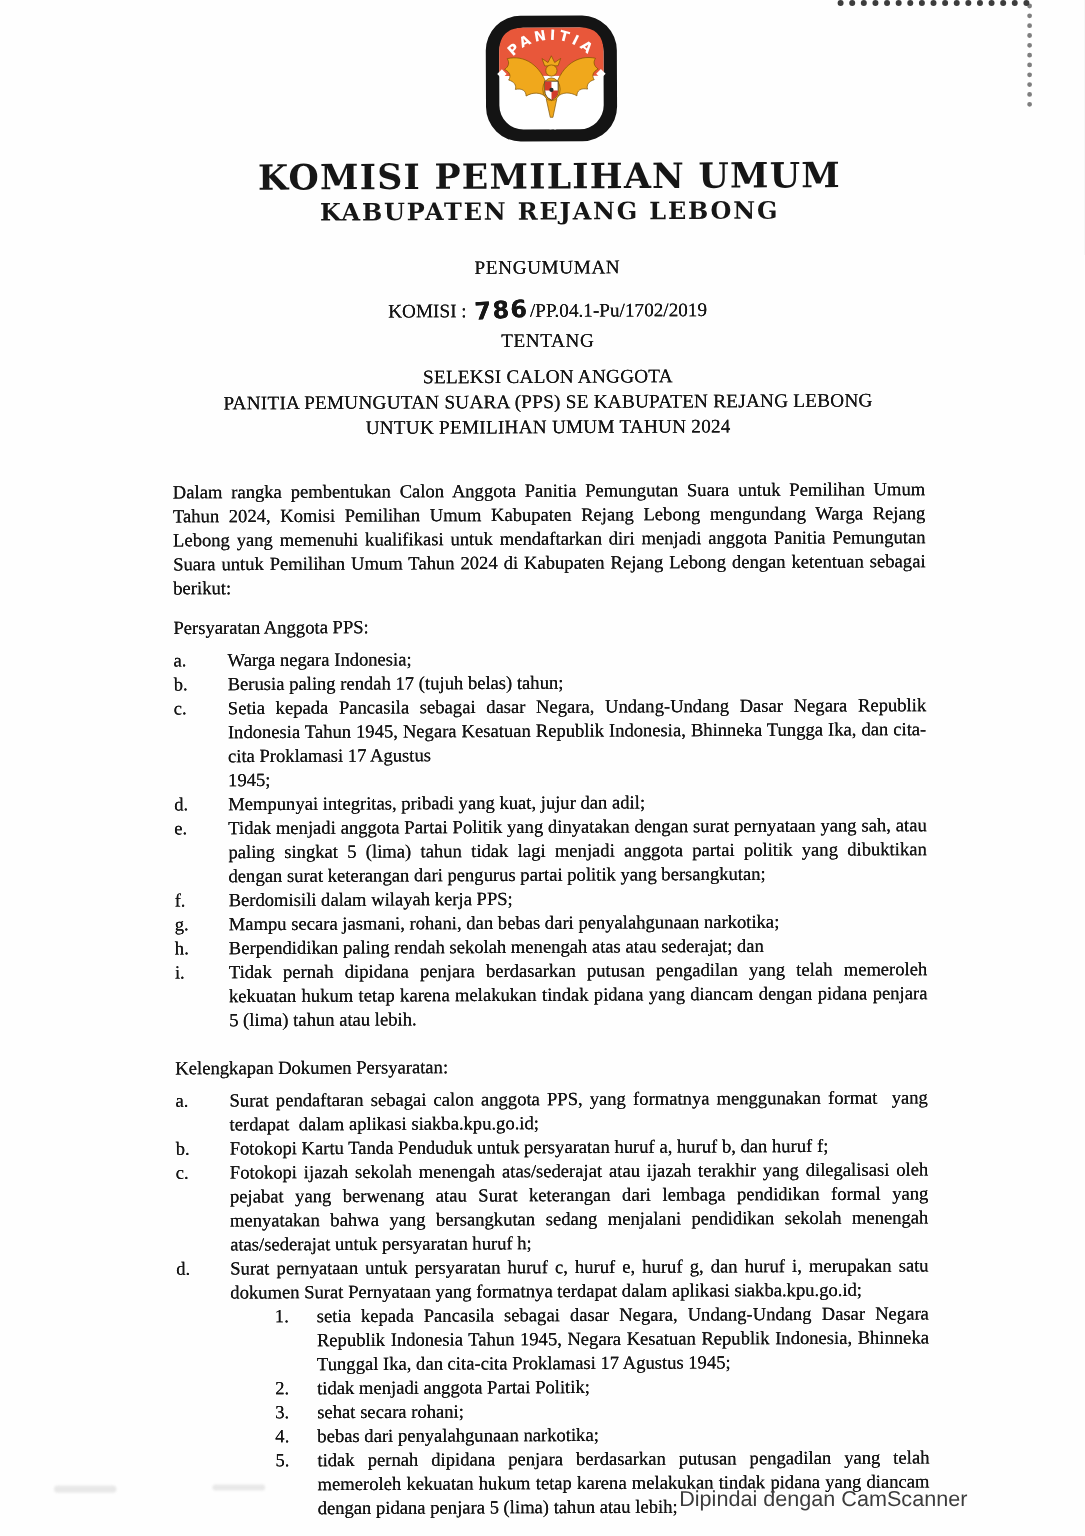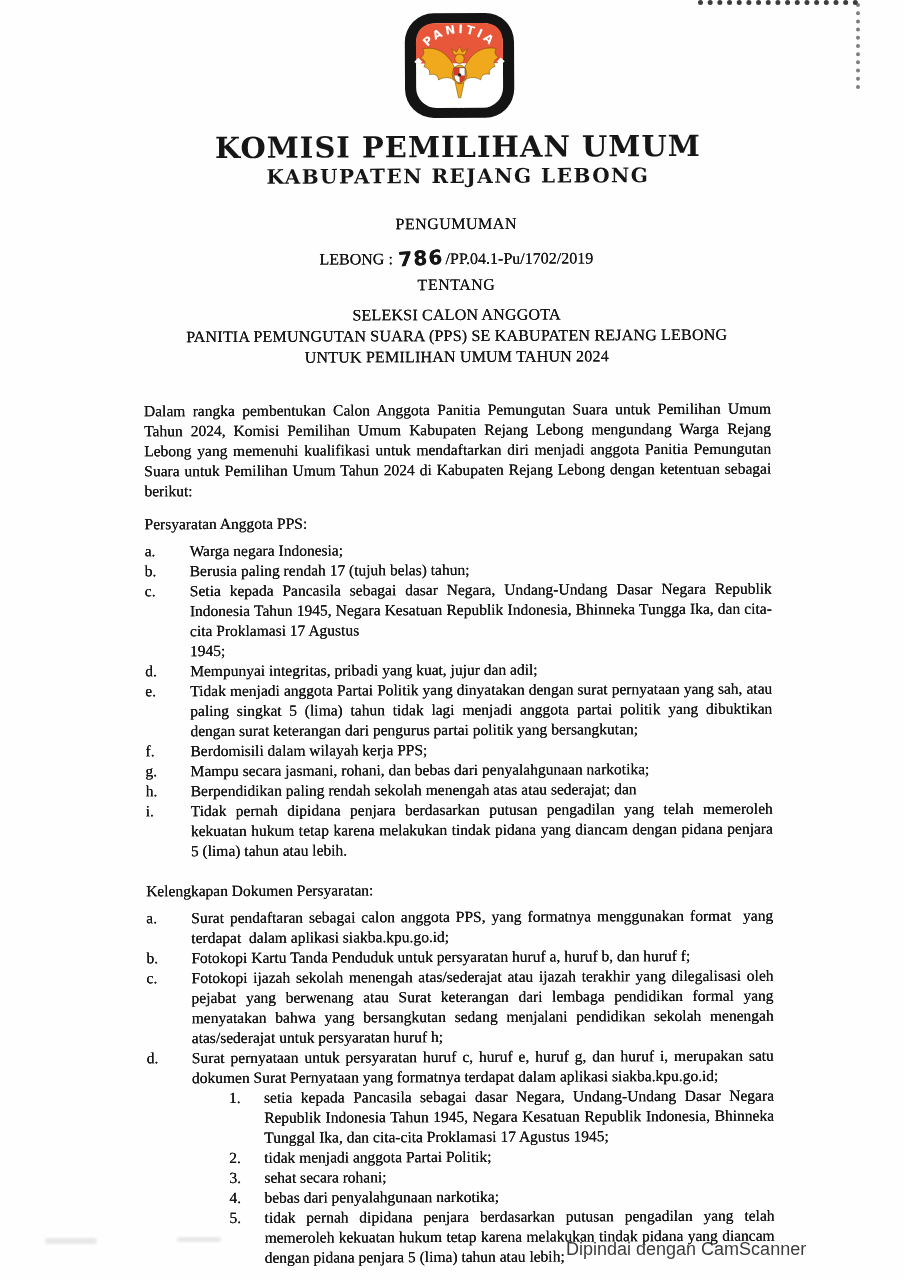--- a/index.html
+++ b/index.html
@@ -106,21 +106,21 @@
     </div>
 
     <div class="letterhead">
       <div class="org">KOMISI PEMILIHAN UMUM</div>
       <div class="region">KABUPATEN REJANG LEBONG</div>
     </div>
 
     <div class="notice">
       <div class="doc-type">PENGUMUMAN</div>
       <div class="number-line">
-        <span>LEBONG :</span>
+        <span>KOMISI :</span>
         <span class="handwritten">786</span><span>/PP.04.1-Pu/1702/2019</span>
       </div>
       <div class="about">TENTANG</div>
       <div class="subject">
         <div>SELEKSI CALON ANGGOTA</div>
         <div>PANITIA PEMUNGUTAN SUARA (PPS) SE KABUPATEN REJANG LEBONG</div>
         <div>UNTUK PEMILIHAN UMUM TAHUN 2024</div>
       </div>
     </div>
 

